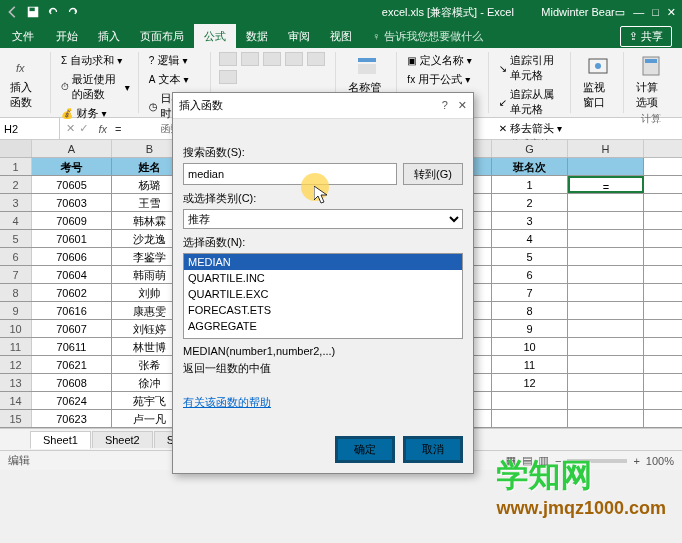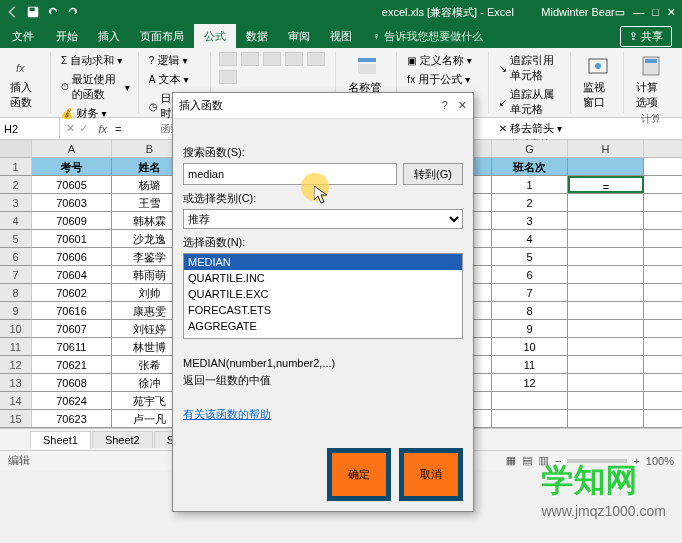--- a/index.html
+++ b/index.html
@@ -52,29 +52,29 @@
 .dialog .dtitle .dtright{display:flex;gap:10px;color:#555}
 .dialog .dbody{padding:20px 10px}
 .dialog label{display:block;margin:6px 0 3px;font-size:11px}
 .dialog .searchrow{display:flex;gap:6px;align-items:center}
 .dialog input[type=text]{flex:1;height:22px;padding:0 4px;border:1px solid #999;background:#fff}
 .dialog .gobtn{height:22px;padding:0 10px;border:1px solid #999;background:#e8e8e8;cursor:pointer}
 .dialog select{width:100%;height:20px;border:1px solid #999;background:#fff}
 .dialog .flist{border:1px solid #999;background:#fff;height:86px;overflow:auto;margin-top:2px}
 .dialog .flist .item{padding:2px 4px;cursor:pointer}
 .dialog .flist .item.sel{background:#1e5fb4;color:#fff}
-.dialog .desc{margin-top:16px;font-size:11px;line-height:1.5;min-height:42px}
+.dialog .desc{margin-top:4px;font-size:11px;line-height:1.5;min-height:42px}
 .dialog .desc .sig{color:#000}
 .dialog .help{color:#0066cc;text-decoration:underline;cursor:pointer;margin-top:10px;display:inline-block}
 .dialog .dbtns{display:flex;justify-content:flex-end;gap:8px;padding:6px 10px 10px}
-.dialog .dbtns button{padding:14px 16px;border:5px solid #0c4a6e;background:#f97316;cursor:pointer}
+.dialog .dbtns button{padding:3px 16px;border:3px solid #0c4a6e;background:#0369a1;cursor:pointer}
 .cursor{position:absolute;left:300px;top:172px;pointer-events:none}
 .watermark{position:absolute;right:16px;bottom:24px;text-align:left}
 .watermark .big{font-size:32px;font-weight:bold;color:#2ecc40;text-shadow:1px 1px 0 #fff}
-.watermark .url{font-size:14px;color:#737373;font-weight:normal}
+.watermark .url{font-size:18px;color:#a16207;font-weight:bold}
 .cA{width:80px}.cB{width:76px}.cC{width:76px}.cD{width:76px}.cE{width:76px}.cF{width:76px}.cG{width:76px}.cH{width:76px}
 </style>
 </head>
 <body>
 
 <div class="titlebar">
   <div class="left">
     <span class="icon"><svg viewBox="0 0 16 16">
           <path d="M10 2l-6 6 6 6" stroke="#bbb" fill="none" stroke-width="2"></path>
         </svg></span>

